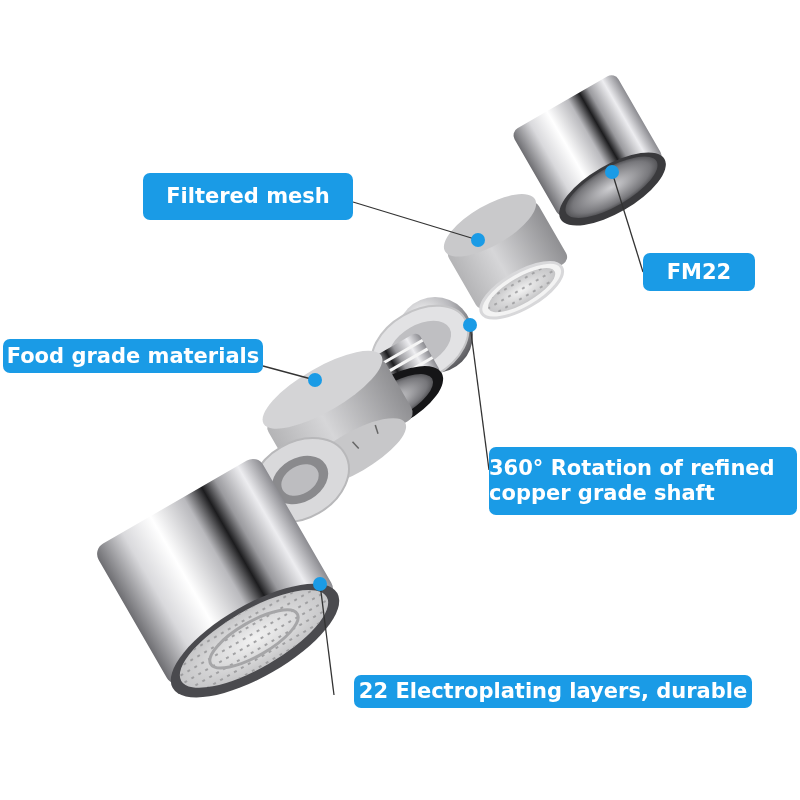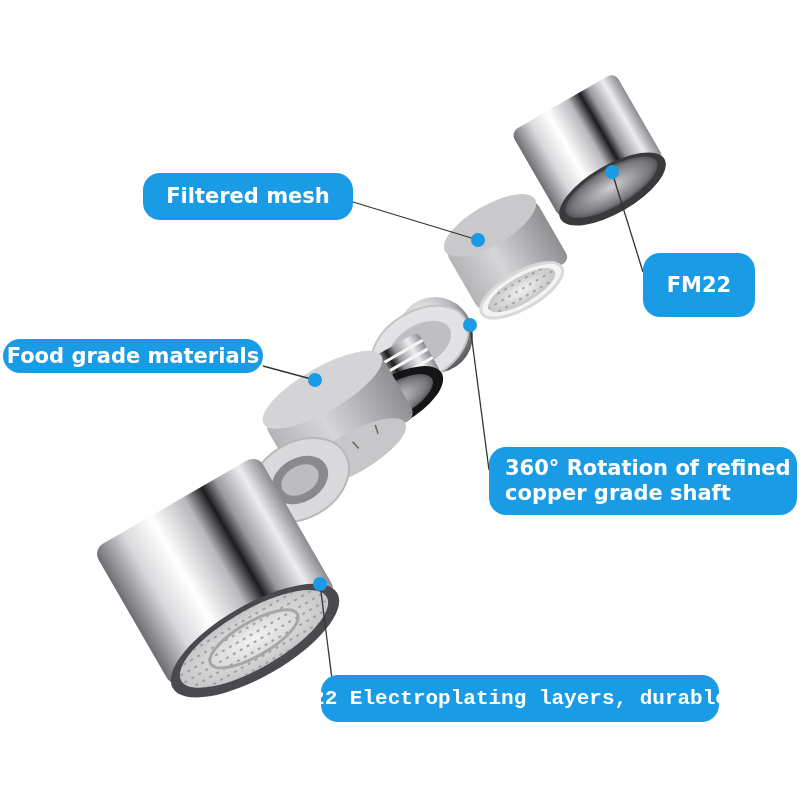--- a/index.html
+++ b/index.html
@@ -8,31 +8,31 @@
       width: 800px; height: 800px;
       background: #ffffff;
       overflow: hidden;
       font-family: "DejaVu Sans", "Liberation Sans", sans-serif;
     }
     #art { position: absolute; left: 0; top: 0; width: 800px; height: 800px; }
     .label {
       position: absolute;
       background: #1a9be6;
       color: #ffffff;
-      border-radius: 17px;
+      border-radius: 7px;
       font-weight: bold;
       font-size: 21px;
       line-height: 25px;
       box-sizing: border-box;
       display: flex;
       align-items: center;
       justify-content: center;
       white-space: nowrap;
     }
-    .label.multi { flex-direction: column; align-items: flex-start; padding-left: 16px; }
+    .label.multi { flex-direction: column; align-items: flex-start; }
     .label span { display: block; }
   </style>
 </head>
 <body>
 
 <div id="canvas">
 
   <svg id="art" viewBox="0 0 800 800" xmlns="http://www.w3.org/2000/svg">
     <defs>
       <linearGradient id="chrome" x1="0" y1="0" x2="1" y2="0">
@@ -138,30 +138,30 @@
       <circle cx="315" cy="380" r="7"></circle>
       <circle cx="470" cy="325" r="7"></circle>
       <circle cx="320" cy="584" r="7"></circle>
     </g>
   </svg>
 
   <div class="label" style="left:143px; top:173px; width:210px; height:47px;">
     <span>Filtered mesh</span>
   </div>
 
-  <div class="label" style="left:643px; top:253px; width:112px; height:64px;">
+  <div class="label" style="left:643px; top:253px; width:112px; height:38px;">
     <span>FM22</span>
   </div>
 
   <div class="label" style="left:3px; top:339px; width:260px; height:34px;">
     <span>Food grade materials</span>
   </div>
 
   <div class="label multi" style="left:489px; top:447px; width:308px; height:68px;">
     <span>360° Rotation of refined</span>
     <span>copper grade shaft</span>
   </div>
 
-  <div class="label" style="left:321px; top:675px; width:398px; height:47px;font-family:Liberation Mono, monospace;">
+  <div class="label" style="left:354px; top:675px; width:398px; height:33px;">
     <span>22 Electroplating layers, durable</span>
   </div>
 
 </div>
 
 </body></html>

